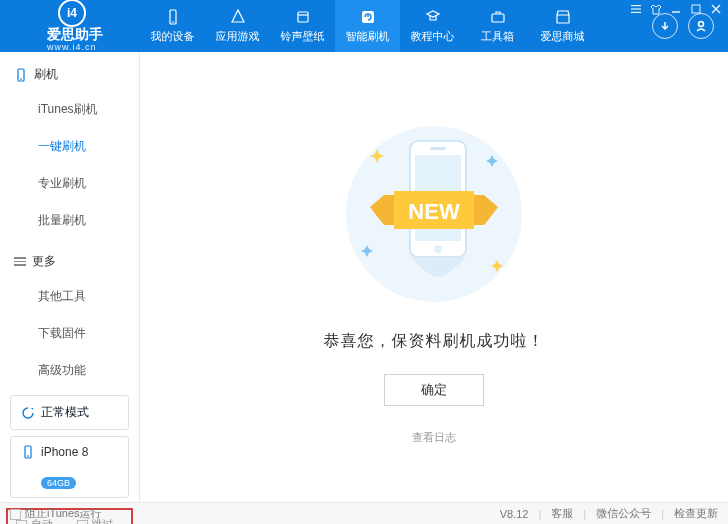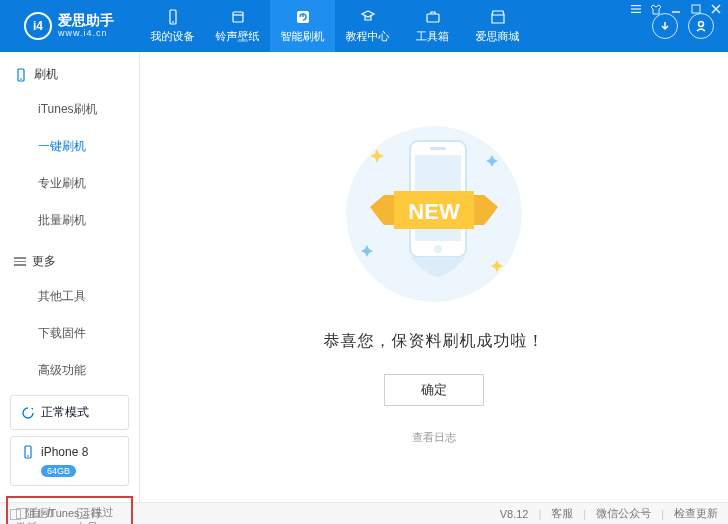--- a/index.html
+++ b/index.html
@@ -20,21 +20,22 @@
       align-items: center;
       background: #0b7bde;
       height: 52px;
       color: #fff;
       position: relative;
     }
     .logo-area {
       display: flex;
       align-items: center;
       width: 140px;
-      padding-left: 24px;
+      padding-left: 10px;
+      flex-direction: column;
     }
     .logo-circle {
       width: 28px;
       height: 28px;
       border: 2px solid #fff;
       border-radius: 50%;
       display: flex;
       align-items: center;
       justify-content: center;
       font-size: 12px;
@@ -165,21 +166,21 @@
       border: 1px solid #e0e0e0;
       border-radius: 3px;
       padding: 8px 10px;
       font-size: 12px;
       color: #333;
     }
     .device-top {
       display: flex;
       align-items: center;
       gap: 6px;
-      margin-bottom: 4px;
+      margin-bottom: 16px;
     }
     .badge {
       background: #3fa0ef;
       color: #fff;
       font-size: 9px;
       padding: 1px 6px;
       border-radius: 6px;
       margin-left: 20px;
     }
     .redbox {
@@ -278,20 +279,28 @@
   </div>
   <div class="nav-tabs">
     <div class="nav-tab">
       <div class="nav-icon">
           <svg width="16" height="16" viewBox="0 0 16 16" fill="none" stroke="#fff" stroke-width="1.2">
             <rect x="5" y="1" width="6" height="14" rx="1"></rect>
             <line x1="7" y1="13" x2="9" y2="13"></line>
           </svg>
         </div>
       <span>我的设备</span>
+    </div>
+    <div class="nav-tab">
+      <div class="nav-icon">
+          <svg width="16" height="16" viewBox="0 0 16 16" fill="none" stroke="#fff" stroke-width="1.2">
+            <path d="M8 1 L14 13 L2 13 Z"></path>
+          </svg>
+        </div>
+      <span>应用游戏</span>
     </div>
     <div class="nav-tab">
       <div class="nav-icon">
           <svg width="16" height="16" viewBox="0 0 16 16" fill="none" stroke="#fff" stroke-width="1.2">
             <rect x="3" y="3" width="10" height="10" rx="1"></rect>
             <path d="M3 6 L13 6"></path>
           </svg>
         </div>
       <span>铃声壁纸</span>
     </div>

